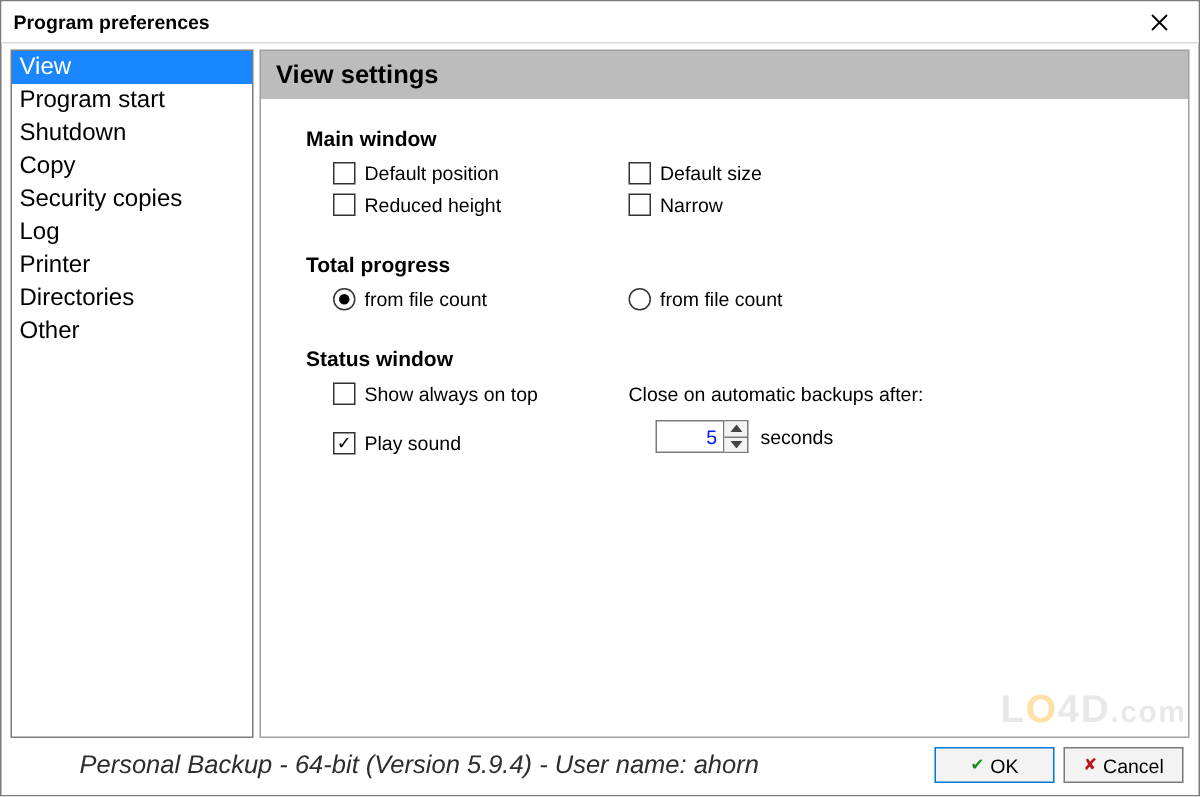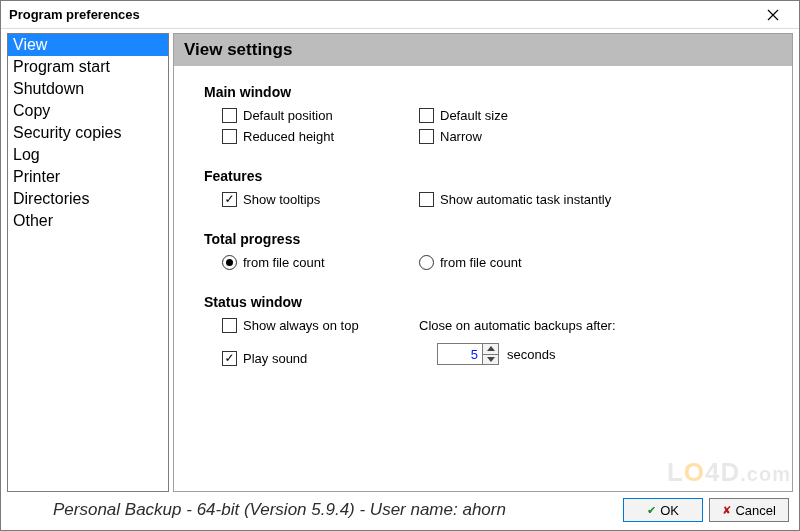--- a/index.html
+++ b/index.html
@@ -107,37 +107,20 @@
                 <span>Default size</span>
               </div>
               <div class="chk" style="padding-left:0">
                 <span class="chkbox"></span>
                 <span>Narrow</span>
               </div>
             </div>
           </div>
         </div>
 
-        <div class="section">
-          <div class="section-label">Features</div>
-          <div class="row">
-            <div class="col">
-              <div class="chk">
-                <span class="chkbox checked"></span>
-                <span>Show tooltips</span>
-              </div>
-            </div>
-            <div class="col2">
-              <div class="chk" style="padding-left:0">
-                <span class="chkbox"></span>
-                <span>Show automatic task instantly</span>
-              </div>
-            </div>
-          </div>
-        </div>
 
         <div class="section">
           <div class="section-label">Total progress</div>
           <div class="row">
             <div class="col">
               <div class="radio">
                 <span class="radiobox checked"></span>
                 <span>from file count</span>
               </div>
             </div>

